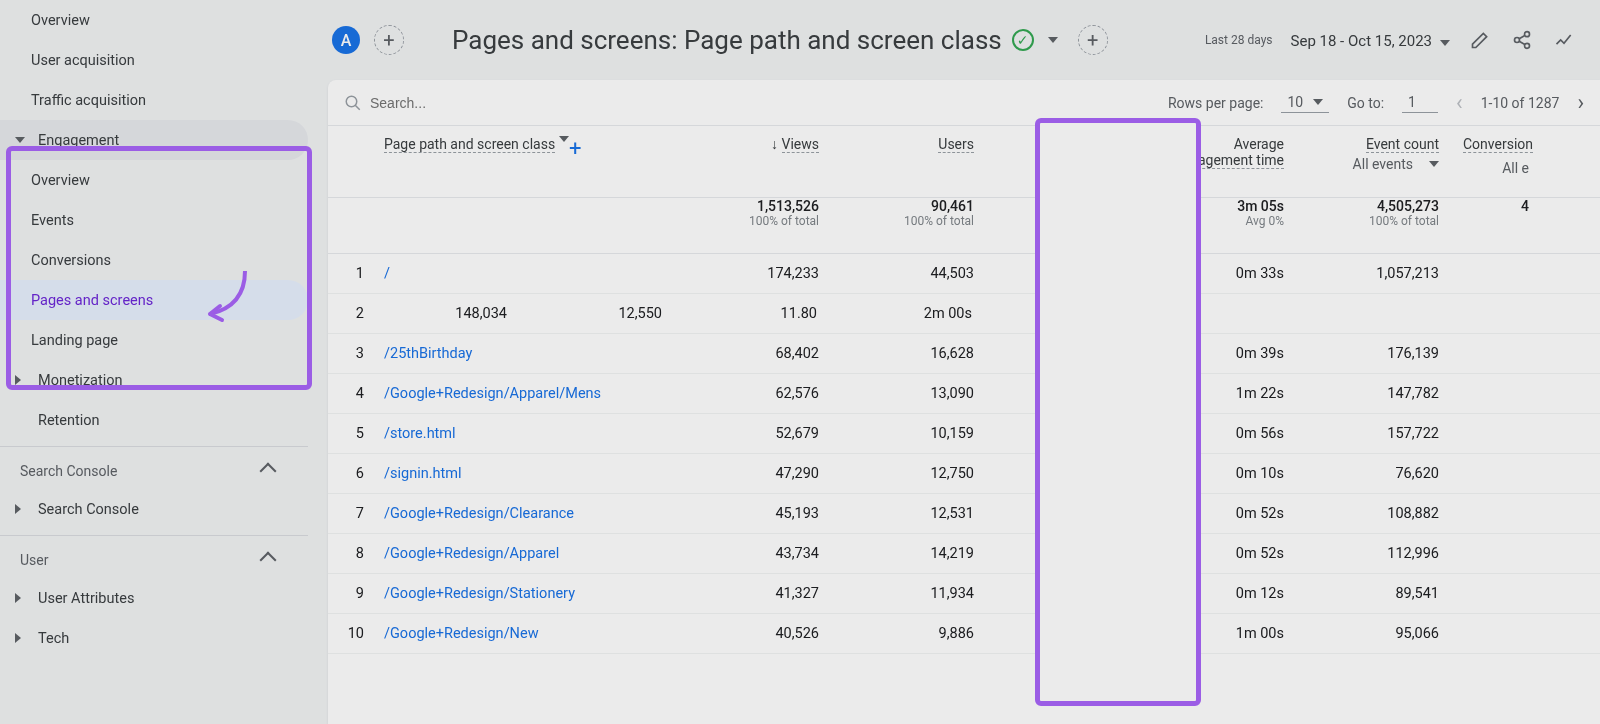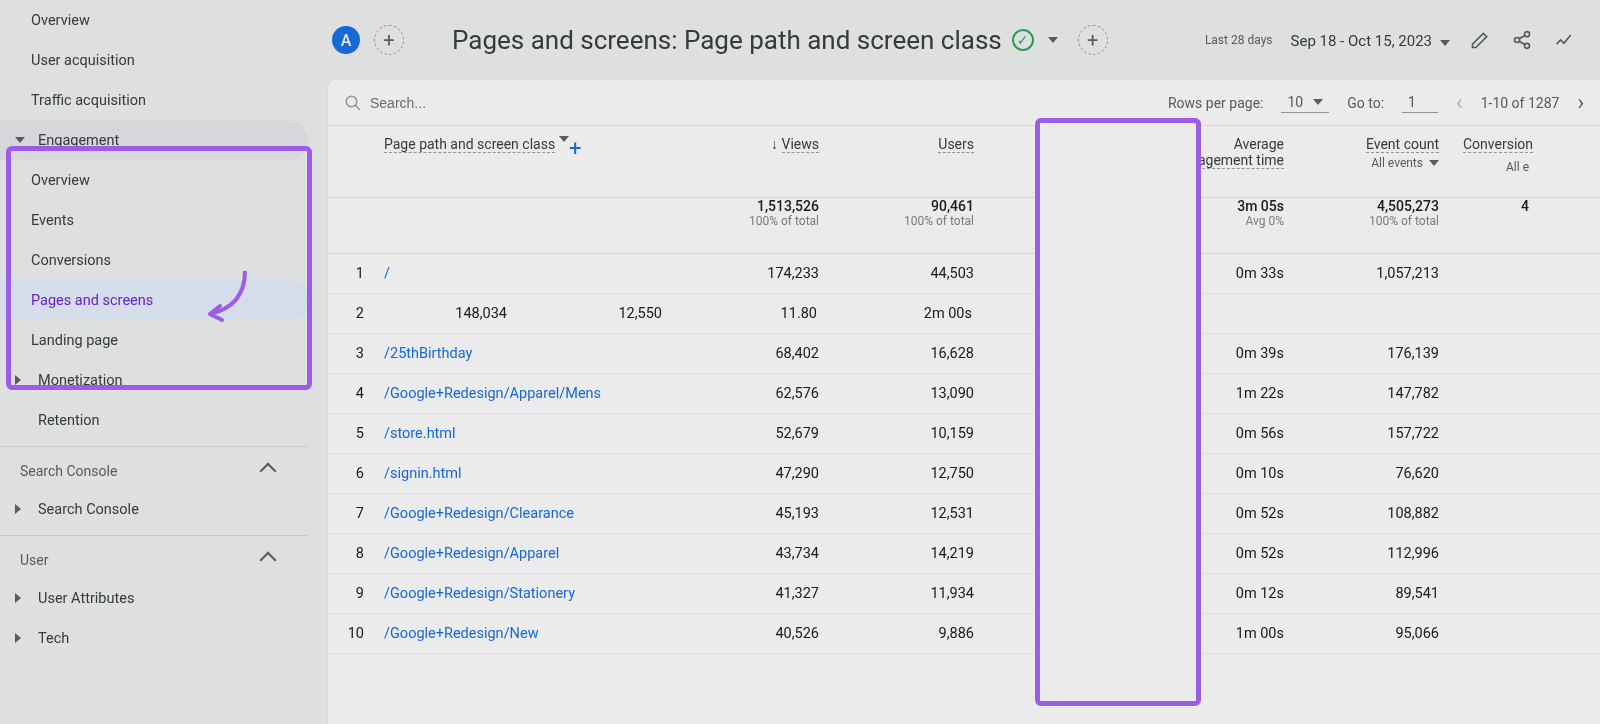--- a/index.html
+++ b/index.html
@@ -42,21 +42,21 @@
 
 .table { width: 100%; }
 .thead { display: flex; border-bottom: 1px solid #e8eaed; height: 72px; align-items: flex-start; padding-top: 10px; font-size: 14px; color: #3c4043; }
 .col-idx { width: 48px; flex-shrink: 0; text-align: right; padding-right: 12px; }
 .col-path { width: 312px; flex-shrink: 0; padding-left: 8px; }
 .col-num { width: 155px; flex-shrink: 0; text-align: right; padding-right: 24px; }
 .col-path-head { display: flex; align-items: flex-start; }
 .dotted { border-bottom: 1px dashed #9aa0a6; }
 .plus-blue { color: #1a73e8; font-size: 22px; font-weight: 400; cursor: pointer; }
 .sort-arrow { font-size: 14px; }
-.th-sub { font-size: 12px; color: #5f6368; margin-top: 4px; display: flex; align-items: center; justify-content: flex-end; gap: 2px; }
+.th-sub { font-size: 14px; color: #5f6368; margin-top: 4px; display: flex; align-items: center; justify-content: flex-end; gap: 12px; }
 
 .totals-row { display: flex; height: 56px; border-bottom: 1px solid #e8eaed; }
 .total-cell { text-align: right; padding-right: 24px; }
 .total-main { font-size: 14px; font-weight: 500; }
 .total-sub { font-size: 12px; color: #80868b; }
 
 .data-row { display: flex; height: 40px; align-items: center; border-bottom: 1px solid #f1f3f4; font-size: 14.5px; }
 .cell-path { color: #1a73e8; cursor: pointer; padding-left: 8px; white-space: nowrap; overflow: hidden; text-overflow: ellipsis; }
 .cell-num { text-align: right; padding-right: 24px; }
 

